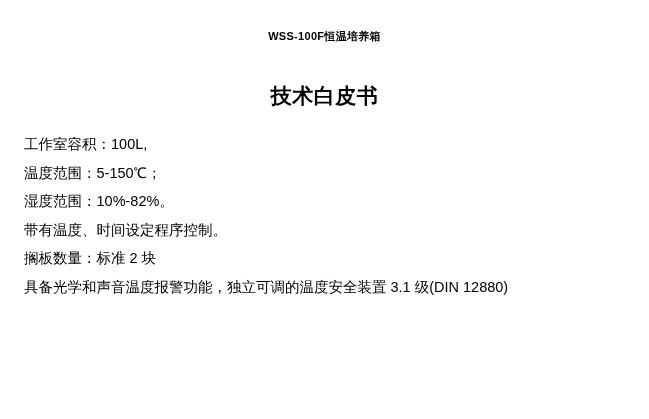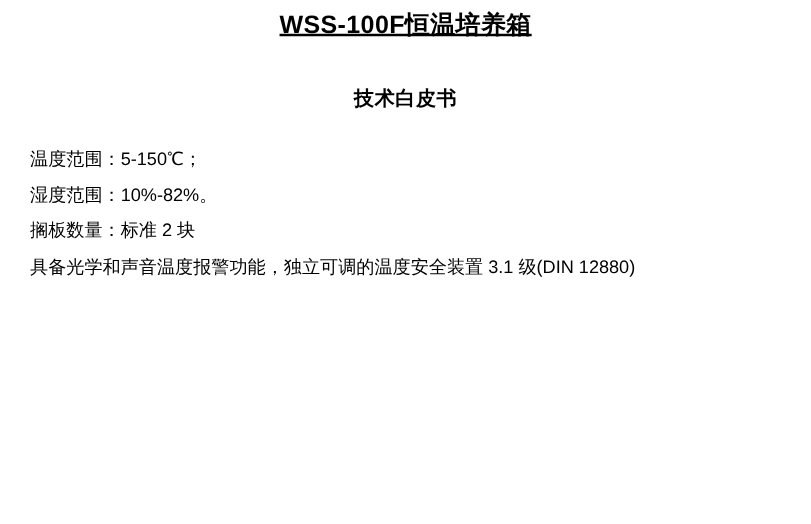--- a/index.html
+++ b/index.html
@@ -18,31 +18,30 @@
     position: relative;
     width: 649px;
     height: 419px;
     box-sizing: border-box;
     padding: 0 22px;
   }
   .doc-title {
     text-align: center;
     font-family: "Liberation Sans", sans-serif;
     font-weight: bold;
-    font-size: 20px;
+    font-size: 11px;
     letter-spacing: 0.3px;
-    margin: 8px 0 0 0;
+    margin: 24px 0 0 0;
     line-height: 24px;
-    text-decoration: underline;
   }
   .doc-subtitle {
     text-align: center;
     font-family: "Liberation Sans", sans-serif;
     font-weight: bold;
-    font-size: 16px;
+    font-size: 21px;
     letter-spacing: 0.5px;
     margin: 36px 0 0 0;
     line-height: 24px;
   }
   .spec-list {
     margin: 22px 0 0 0;
     padding: 0;
     list-style: none;
   }
   .spec-item {
@@ -58,19 +57,21 @@
 </head>
 <body>
 
 <div class="page">
 
   <div class="doc-title">WSS-100F恒温培养箱</div>
 
   <div class="doc-subtitle">技术白皮书</div>
 
   <ul class="spec-list">
+    <li class="spec-item">工作室容积：100L,</li>
     <li class="spec-item">温度范围：5-150℃；</li>
     <li class="spec-item">湿度范围：10%-82%。</li>
+    <li class="spec-item">带有温度、时间设定程序控制。</li>
     <li class="spec-item">搁板数量：标准 2 块</li>
     <li class="spec-item">具备光学和声音温度报警功能，独立可调的温度安全装置 3.1 级(DIN 12880)</li>
   </ul>
 
 </div>
 
 </body></html>

